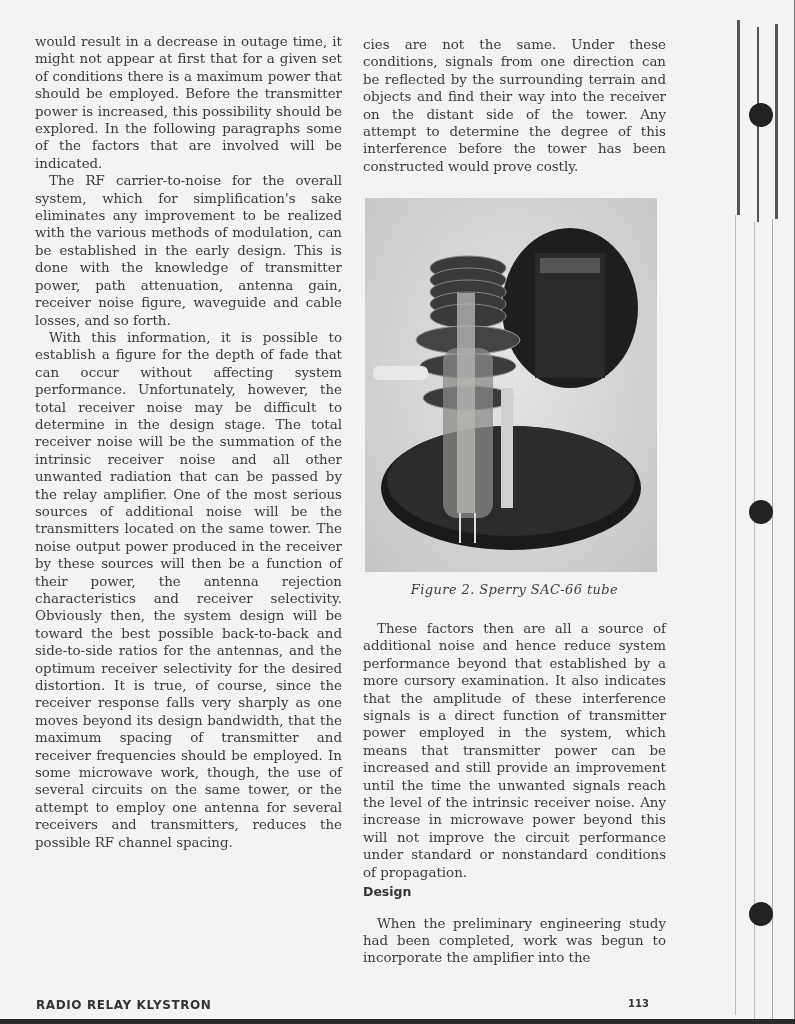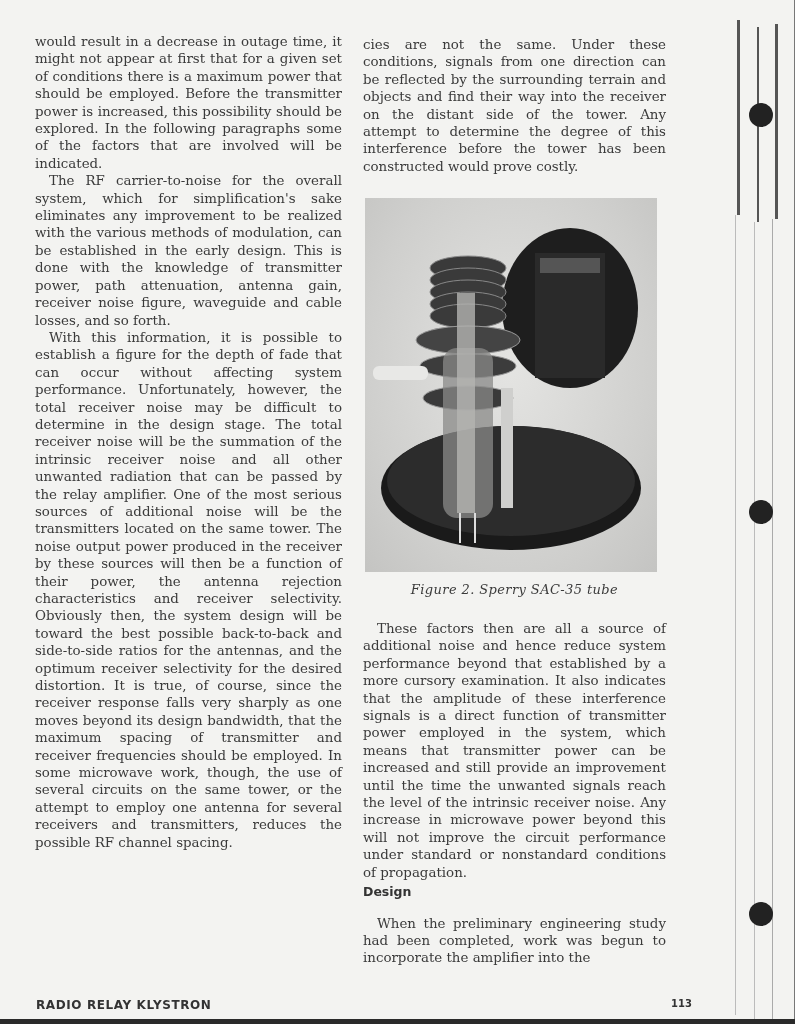--- a/index.html
+++ b/index.html
@@ -11,21 +11,21 @@
   #left { left:35px; top:33px; width:307px; }
   #right-top { left:363px; top:36px; width:303px; }
   #right-bottom { left:363px; top:620px; width:303px; }
   .figure { position:absolute; left:365px; top:198px; width:292px; height:374px;
             background:radial-gradient(ellipse at 50% 45%, #e4e4e2 0%, #cfcfcd 70%, #c4c4c2 100%); }
   .caption { position:absolute; left:363px; top:582px; width:303px; text-align:center;
              font-style:italic; font-size:13px; letter-spacing:0.4px; }
   .heading { font-family:"DejaVu Sans", sans-serif; font-weight:bold; font-size:12.5px; margin:2px 0 14px 0; color:#333; }
   .footer-left { position:absolute; left:36px; top:998px; font-family:"DejaVu Sans", sans-serif;
                  font-weight:bold; font-size:12px; letter-spacing:0.6px; color:#333; }
-  .footer-right { position:absolute; left:671px; top:998px; font-family:"DejaVu Sans", sans-serif;
+  .footer-right { position:absolute; left:628px; top:998px; font-family:"DejaVu Sans", sans-serif;
                   font-weight:bold; font-size:10px; color:#333; }
   .bottom-bar { position:absolute; left:0; top:1019px; width:795px; height:5px; background:#2a2a2a; }
   .binder-line { position:absolute; background:#555; }
   .binder-hole { position:absolute; width:24px; height:24px; border-radius:50%; background:#222; }
 </style>
 </head>
 <body>
 
 <div id="left" class="col">
   <p>would result in a decrease in outage time, it might not appear at first that for a given set of conditions there is a maximum power that should be employed. Before the transmitter power is increased, this possibility should be explored. In the following paragraphs some of the factors that are involved will be indicated.</p>
@@ -63,21 +63,21 @@
     <rect x="92" y="95" width="18" height="220" fill="#b4b4b2" opacity="0.8"></rect>
 
     <rect x="136" y="190" width="12" height="120" fill="#cfcfcd"></rect>
 
     <rect x="8" y="168" width="55" height="14" rx="6" fill="#e8e8e6"></rect>
 
     <line x1="95" y1="315" x2="95" y2="345" stroke="#ddd" stroke-width="2"></line>
     <line x1="110" y1="315" x2="110" y2="345" stroke="#ddd" stroke-width="2"></line>
   </svg>
 </div>
-<div class="caption">Figure 2.  Sperry SAC-35 tube</div>
+<div class="caption">Figure 2.  Sperry SAC-66 tube</div>
 
 <div id="right-bottom" class="col">
   <p class="ind">These factors then are all a source of additional noise and hence reduce system performance beyond that established by a more cursory examination. It also indicates that the amplitude of these interference signals is a direct function of transmitter power employed in the system, which means that transmitter power can be increased and still provide an improvement until the time the unwanted signals reach the level of the intrinsic receiver noise. Any increase in microwave power beyond this will not improve the circuit performance under standard or nonstandard conditions of propagation.</p>
   <div class="heading">Design</div>
   <p class="ind">When the preliminary engineering study had been completed, work was begun to incorporate the amplifier into the</p>
 </div>
 
 <div class="footer-left">RADIO RELAY KLYSTRON</div>
 <div class="footer-right">113</div>
 

